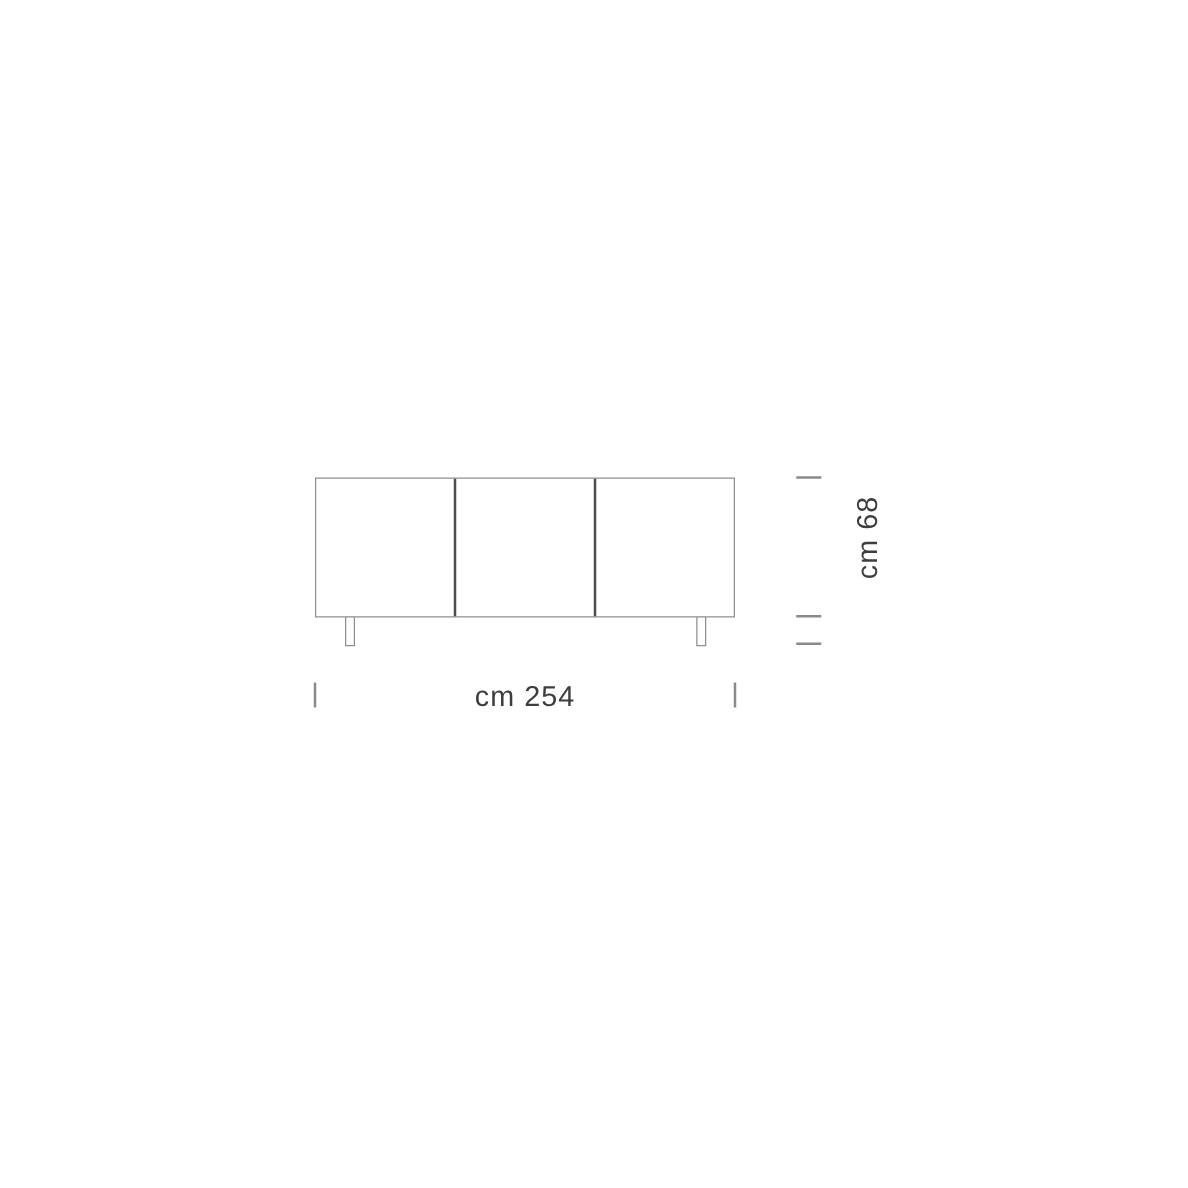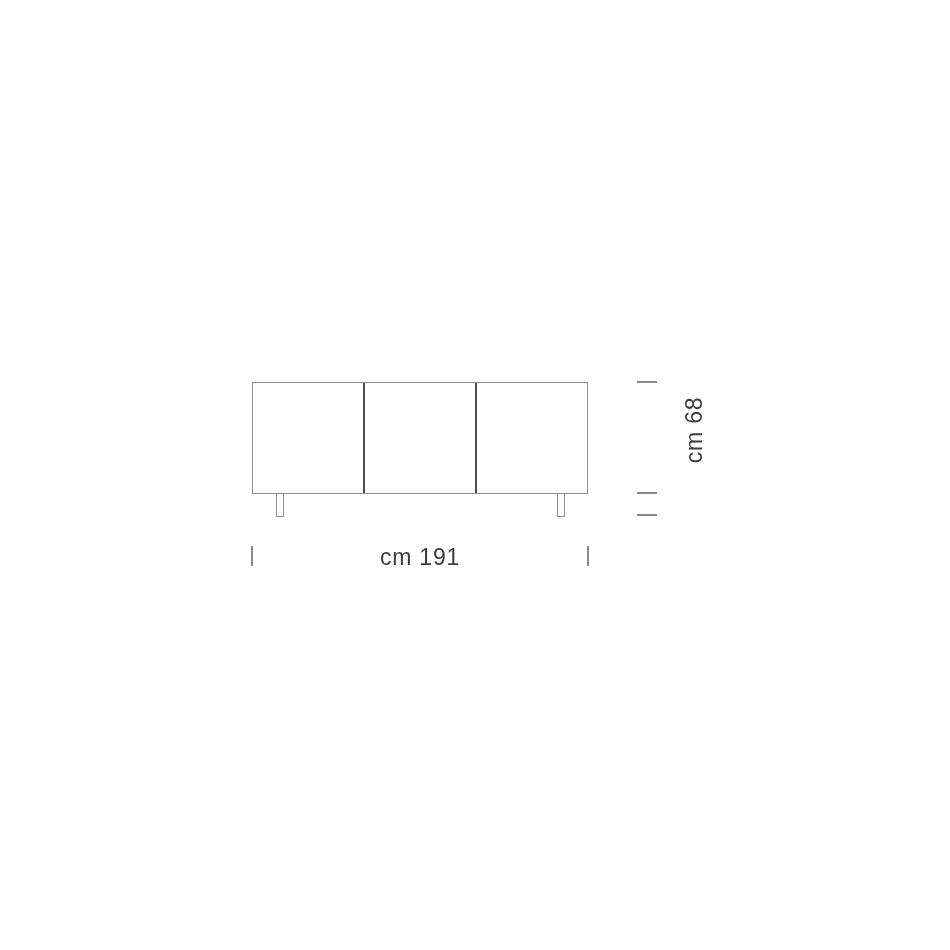--- a/index.html
+++ b/index.html
@@ -102,15 +102,15 @@
 
   <div class="htick t-top"></div>
   <div class="htick t-mid"></div>
   <div class="htick t-bot"></div>
 
   <div class="dim-label height-label">cm 68</div>
 
   <div class="vtick t-left"></div>
   <div class="vtick t-right"></div>
 
-  <div class="dim-label width-label">cm 191</div>
+  <div class="dim-label width-label">cm 254</div>
 
 </div>
 
 </body></html>

